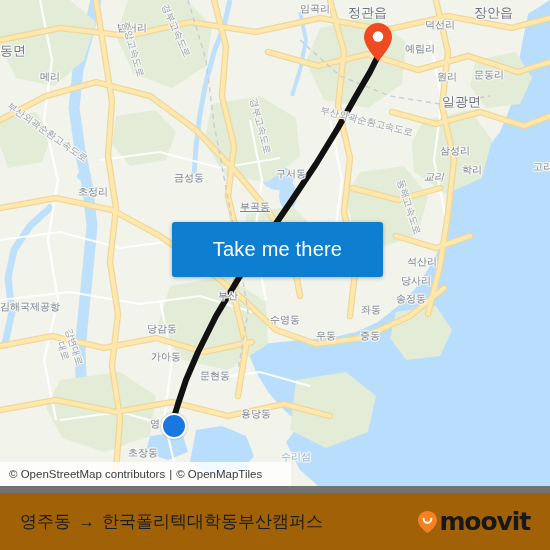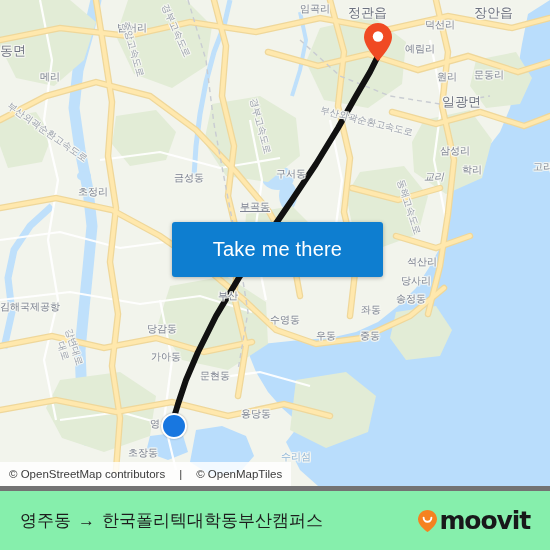--- a/index.html
+++ b/index.html
@@ -59,21 +59,21 @@
     display:flex;align-items:center;
     padding:0 10px 0 9px;
     font-size:11.5px;color:#3b3b3b;
     white-space:nowrap;
   }
   .attrib .sep{margin:0 4px;color:#3b3b3b;}
 
   
   .footer{
     position:absolute;left:0;top:486px;width:550px;height:64px;
-    background:#86efac;border-top:5px solid #737373;
+    background:#a16207;border-top:7px solid #737373;
     display:flex;align-items:center;justify-content:space-between;
     padding:0 20px;box-sizing:border-box;
   }
   .route-title{
     display:flex;align-items:center;gap:7px;
     font-size:17px;color:#1d1d1d;white-space:nowrap;
   }
   .route-title .arrow{font-size:17px;color:#1d1d1d;}
   .brand{display:flex;align-items:center;gap:1px;}
   .brand .wordmark{
@@ -237,21 +237,21 @@
 
     <div class="dest-pin" style="left:363px;top:22px;">
       <svg width="30" height="40" viewBox="0 0 30 40">
         <path d="M15 1 C7.3 1 1 7.3 1 15 C1 25 15 39 15 39 C15 39 29 25 29 15 C29 7.3 22.7 1 15 1 Z" fill="#f04a23"></path>
         <circle cx="15" cy="14.5" r="5.2" fill="#ffffff"></circle>
       </svg>
     </div>
 
     <button class="cta">Take me there</button>
 
-    <div class="attrib" style="width: 272px; gap: 10px;">
+    <div class="attrib" style="width: 272px;">
       <span>© OpenStreetMap contributors</span>
       <span class="sep">|</span>
       <span>© OpenMapTiles</span>
     </div>
   </div>
 
   <div class="footer">
     <div class="route-title">
       <span>영주동</span>
       <span class="arrow">→</span>

